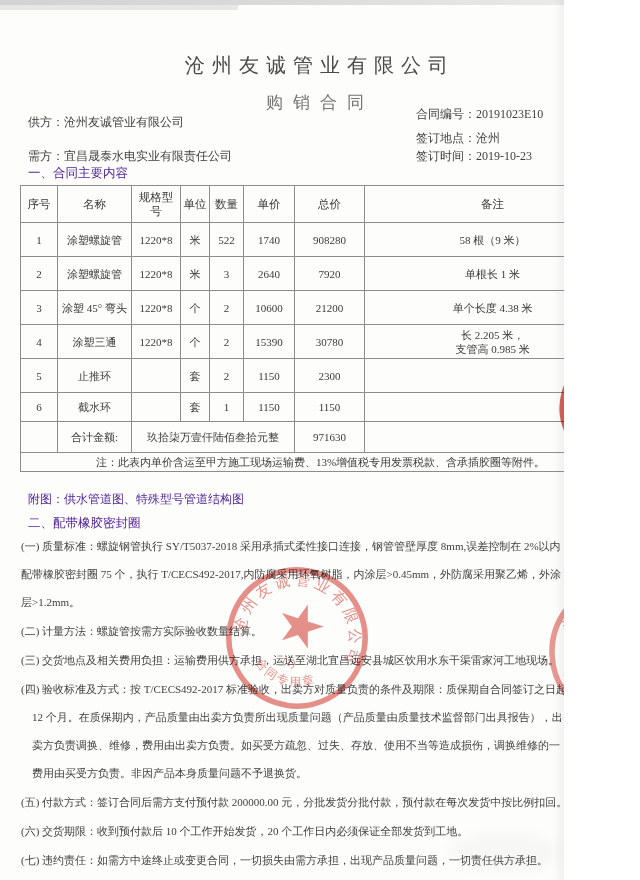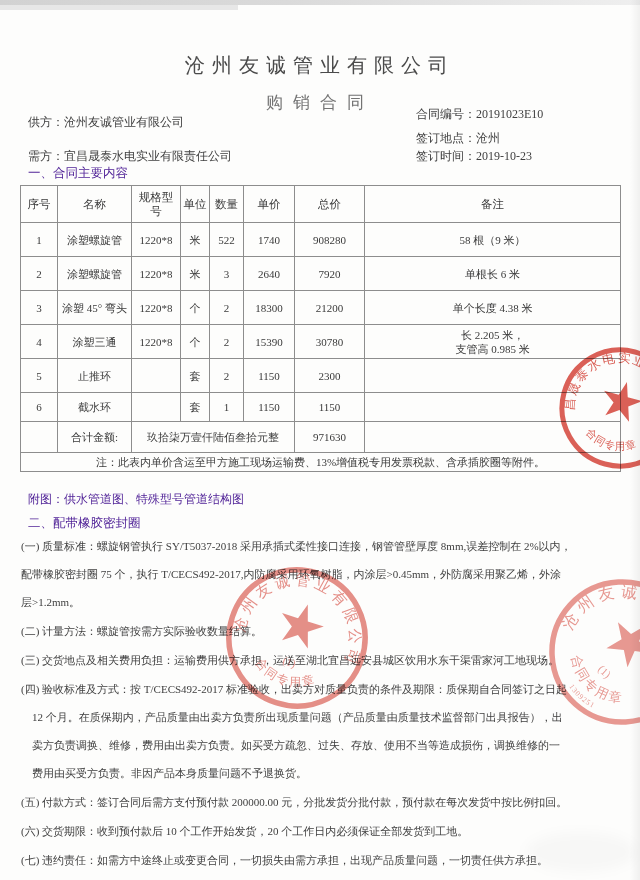--- a/index.html
+++ b/index.html
@@ -1,18 +1,18 @@
 <!DOCTYPE html>
 <html><head>
 <meta charset="utf-8">
 <style>
   html,body{margin:0;padding:0;}
   body{width:640px;height:880px;background:#ffffff;}
   .page{
-    position:relative;width:640px;height:880px;overflow:hidden;
+    position:relative;width:564px;height:880px;overflow:hidden;
     background:#fdfdfc;color:#3e3e3e;
     font-family:"Liberation Serif","DejaVu Serif",serif;
   }
   
   .scan-band-top{position:absolute;left:0;top:0;width:640px;height:5px;
     background:linear-gradient(90deg,#d2d2d2 0%,#dadada 45%,#efefef 100%);}
   .scan-band-top2{position:absolute;left:0;top:5px;width:238px;height:5px;background:#e7e7e7;}
   .scan-shade-right{position:absolute;right:0;top:0;width:10px;height:880px;
     background:linear-gradient(90deg,rgba(0,0,0,0) 0%,rgba(0,0,0,0.05) 100%);}
   .scan-shade-br{position:absolute;right:4px;bottom:8px;width:110px;height:40px;
@@ -109,29 +109,29 @@
       <td>58 根（9 米）</td>
     </tr>
     <tr class="r">
       <td>2</td>
       <td>涂塑螺旋管</td>
       <td>1220*8</td>
       <td>米</td>
       <td>3</td>
       <td>2640</td>
       <td>7920</td>
-      <td>单根长 6 米</td>
+      <td>单根长 1 米</td>
     </tr>
     <tr class="r">
       <td>3</td>
       <td>涂塑 45° 弯头</td>
       <td>1220*8</td>
       <td>个</td>
       <td>2</td>
-      <td>18300</td>
+      <td>10600</td>
       <td>21200</td>
       <td>单个长度 4.38 米</td>
     </tr>
     <tr class="r">
       <td>4</td>
       <td>涂塑三通</td>
       <td>1220*8</td>
       <td>个</td>
       <td>2</td>
       <td>15390</td>

